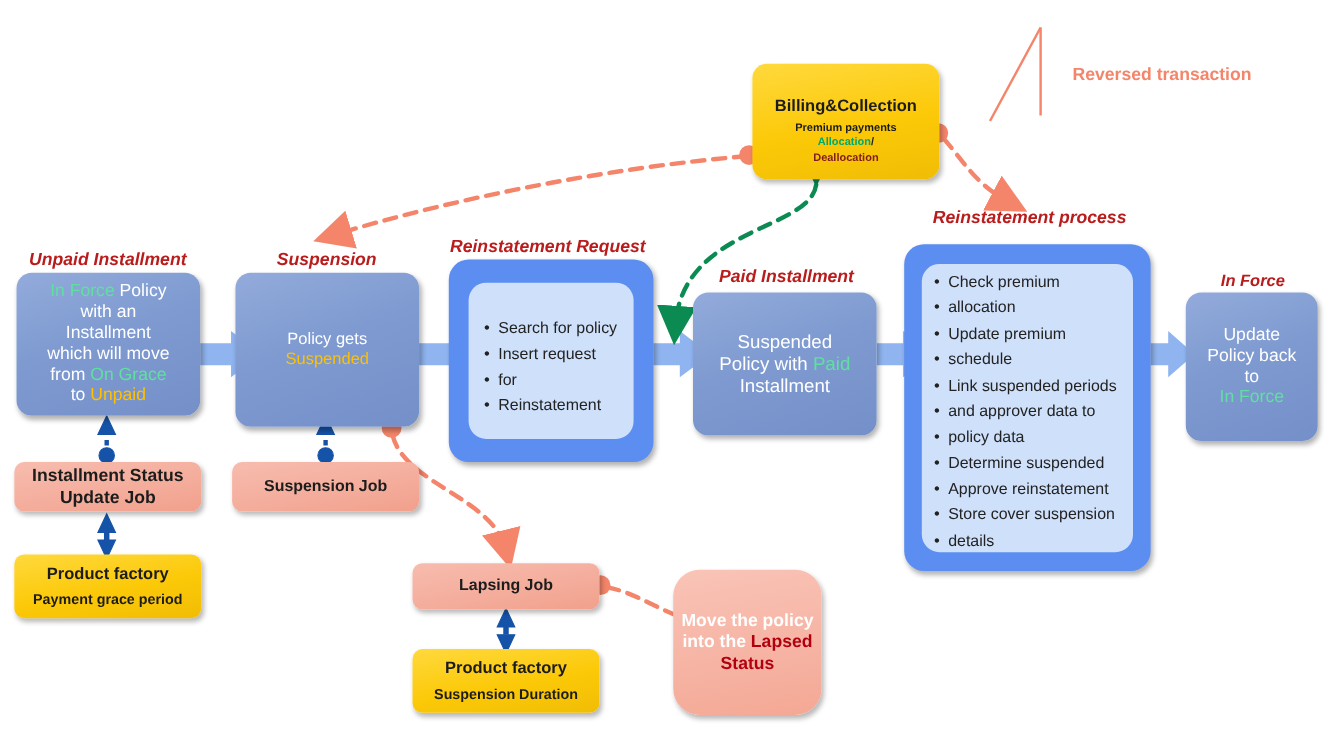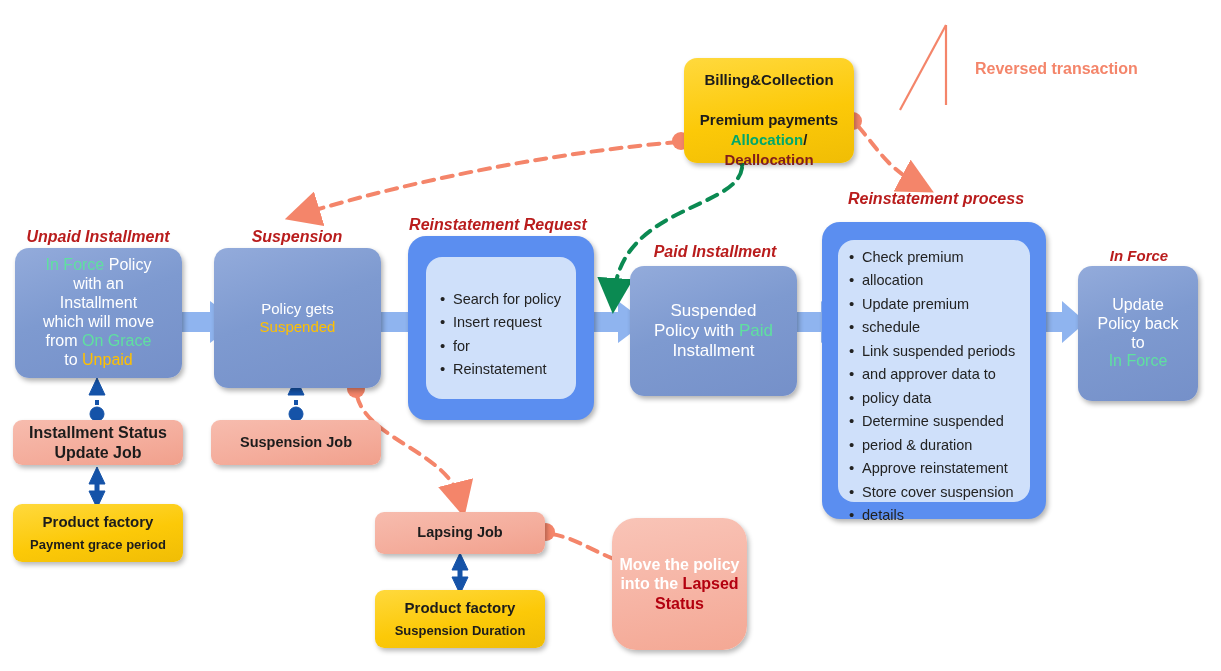--- a/index.html
+++ b/index.html
@@ -47,21 +47,21 @@
       line-height:1.25;}
   .pf .t1{font-size:15px;}
   .pf .t2{font-size:13px;margin-top:6px;}
 
   
   .billing{background:linear-gradient(170deg,#ffd93d 0%,#fcc908 55%,#f0bd05 100%);
            border-radius:13px;box-shadow:2px 3px 5px rgba(0,0,0,.28);}
   .bill-t{position:absolute;width:100%;text-align:center;color:#1c1c1c;
           font-weight:bold;font-size:15px;}
   .bill-s{position:absolute;width:100%;text-align:center;color:#1c1c1c;
-          font-weight:bold;font-size:15px;line-height:1.34;}
+          font-weight:bold;font-size:10px;line-height:1.34;}
   .alloc{color:#00a86b;}
   .dealloc{color:#7f1d1d;}
 
   
   .lapsed{background:linear-gradient(170deg,#f9c4b7 0%,#f6b3a3 60%,#f4a894 100%);
           border-radius:24px;box-shadow:2px 3px 5px rgba(0,0,0,.28);
           color:#ffffff;font-weight:bold;line-height:1.22;}
   .lapsed .red{color:#b3000f;}
 
   
@@ -134,21 +134,21 @@
 
   <g stroke="#f4856a" stroke-width="2.2" fill="none">
     <line x1="946" y1="25" x2="946" y2="105"></line>
     <line x1="946" y1="25" x2="900" y2="110"></line>
   </g>
 </svg>
 
 <div class="legend-txt" style="left:975px;top:60px;">Reversed transaction</div>
 
 <div class="node billing" style="left:684px;top:58px;width:170px;height:105px;"></div>
-<div class="bill-t" style="left:684px;top:71px;width:170px;">Billing&amp;Collection</div>
+<div class="bill-t" style="left:684px;top:88px;width:170px;">Billing&amp;Collection</div>
 <div class="bill-s" style="left:679px;top:110px;width:180px;">
   <span>Premium payments</span><br>
   <span class="alloc">Allocation</span><span>/</span><br>
   <span class="dealloc">Deallocation</span>
 </div>
 
 <div class="cap" style="left:15px;top:228px;width:166px;font-size:16px;">Unpaid Installment</div>
 <div class="cap" style="left:214px;top:228px;width:166px;font-size:16px;">Suspension</div>
 <div class="cap" style="left:398px;top:216px;width:200px;font-size:16px;">Reinstatement Request</div>
 <div class="cap" style="left:632px;top:243px;width:166px;font-size:16px;">Paid Installment</div>
@@ -194,21 +194,20 @@
 <div class="inner" style="left:838px;top:240px;width:192px;height:262px;"></div>
 <ul class="blist" style="left:840px;top:246px;width:206px;font-size:14.5px;">
   <li>Check premium</li>
   <li style="list-style:none">allocation</li>
   <li>Update premium</li>
   <li style="list-style:none">schedule</li>
   <li>Link suspended periods</li>
   <li style="list-style:none">and approver data to</li>
   <li style="list-style:none">policy data</li>
   <li>Determine suspended</li>
-  <li style="list-style:none">period &amp; duration</li>
   <li>Approve reinstatement</li>
   <li>Store cover suspension</li>
   <li style="list-style:none">details</li>
 </ul>
 
 <div class="node stage" style="left:1078px;top:266px;width:120px;height:135px;font-size:16px;">
   <div>
     <span class="ln">Update</span>
     <span class="ln">Policy back</span>
     <span class="ln">to</span>

